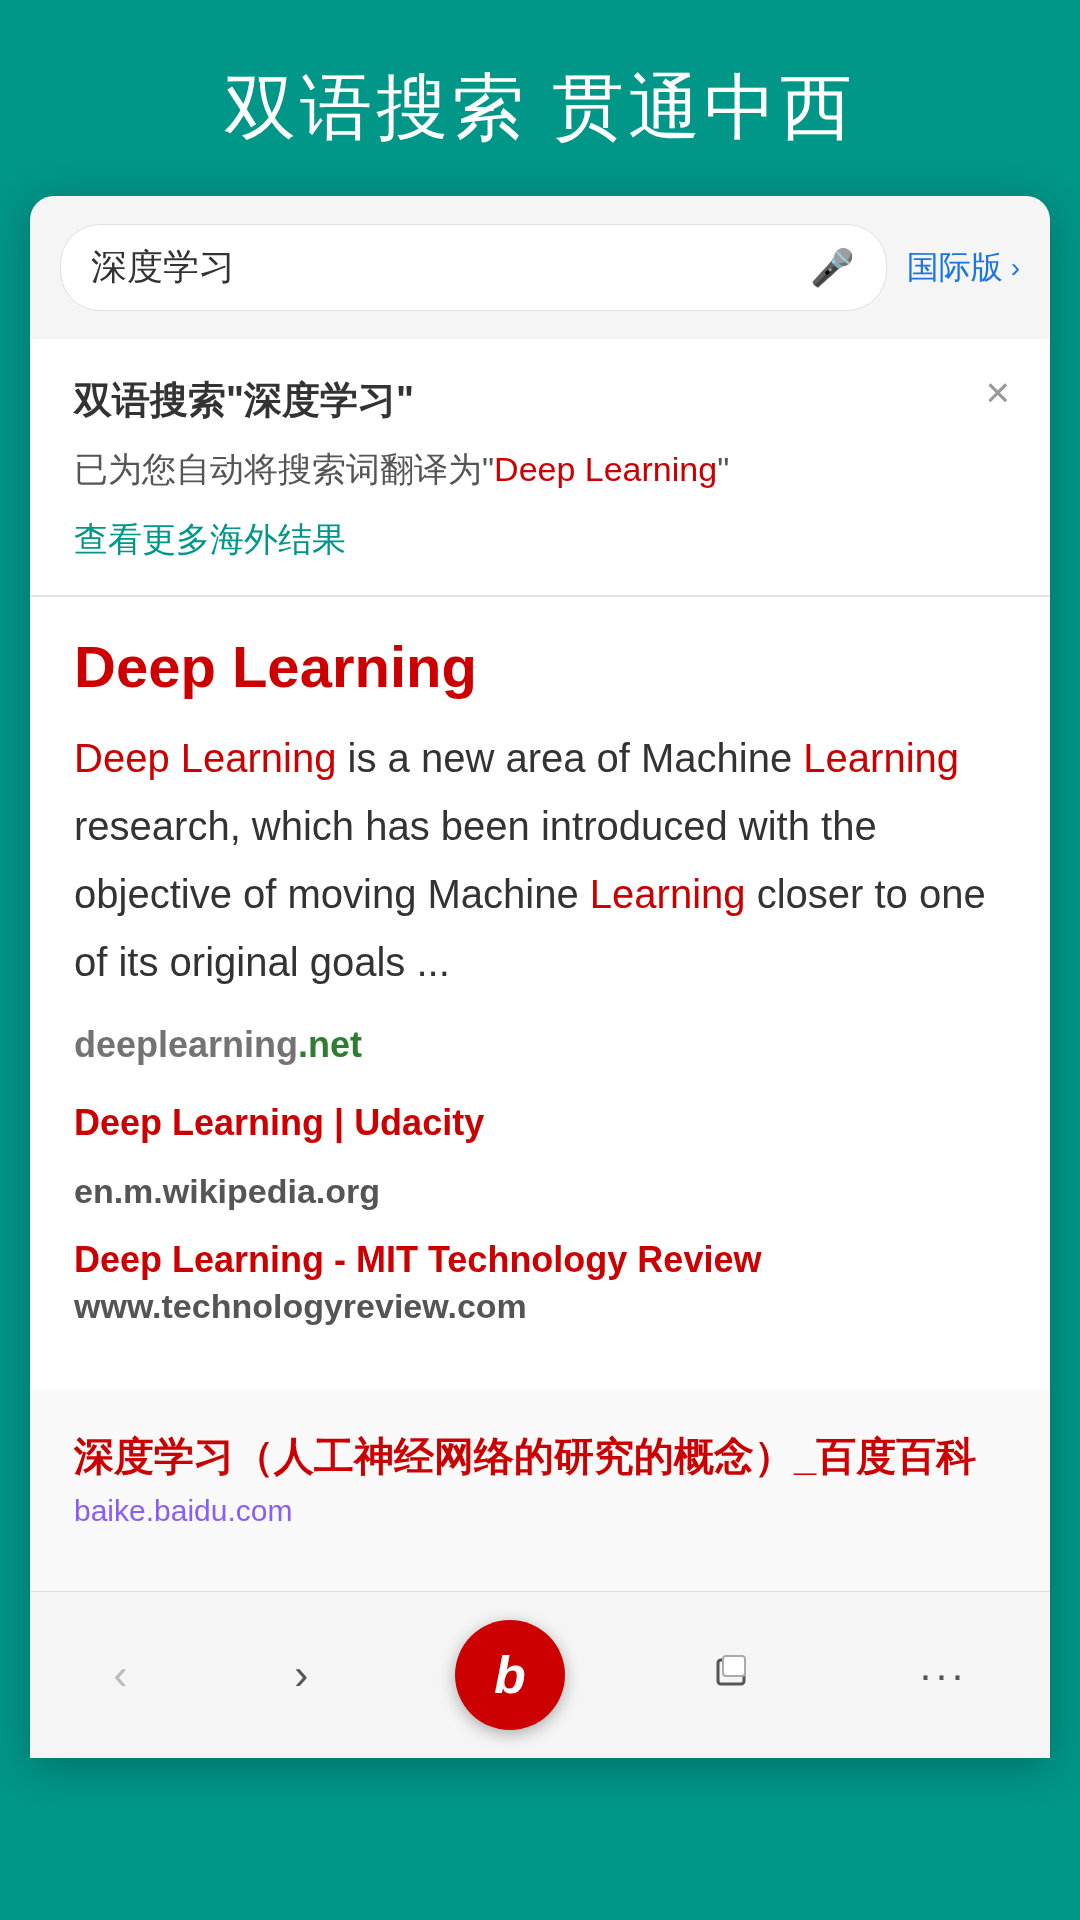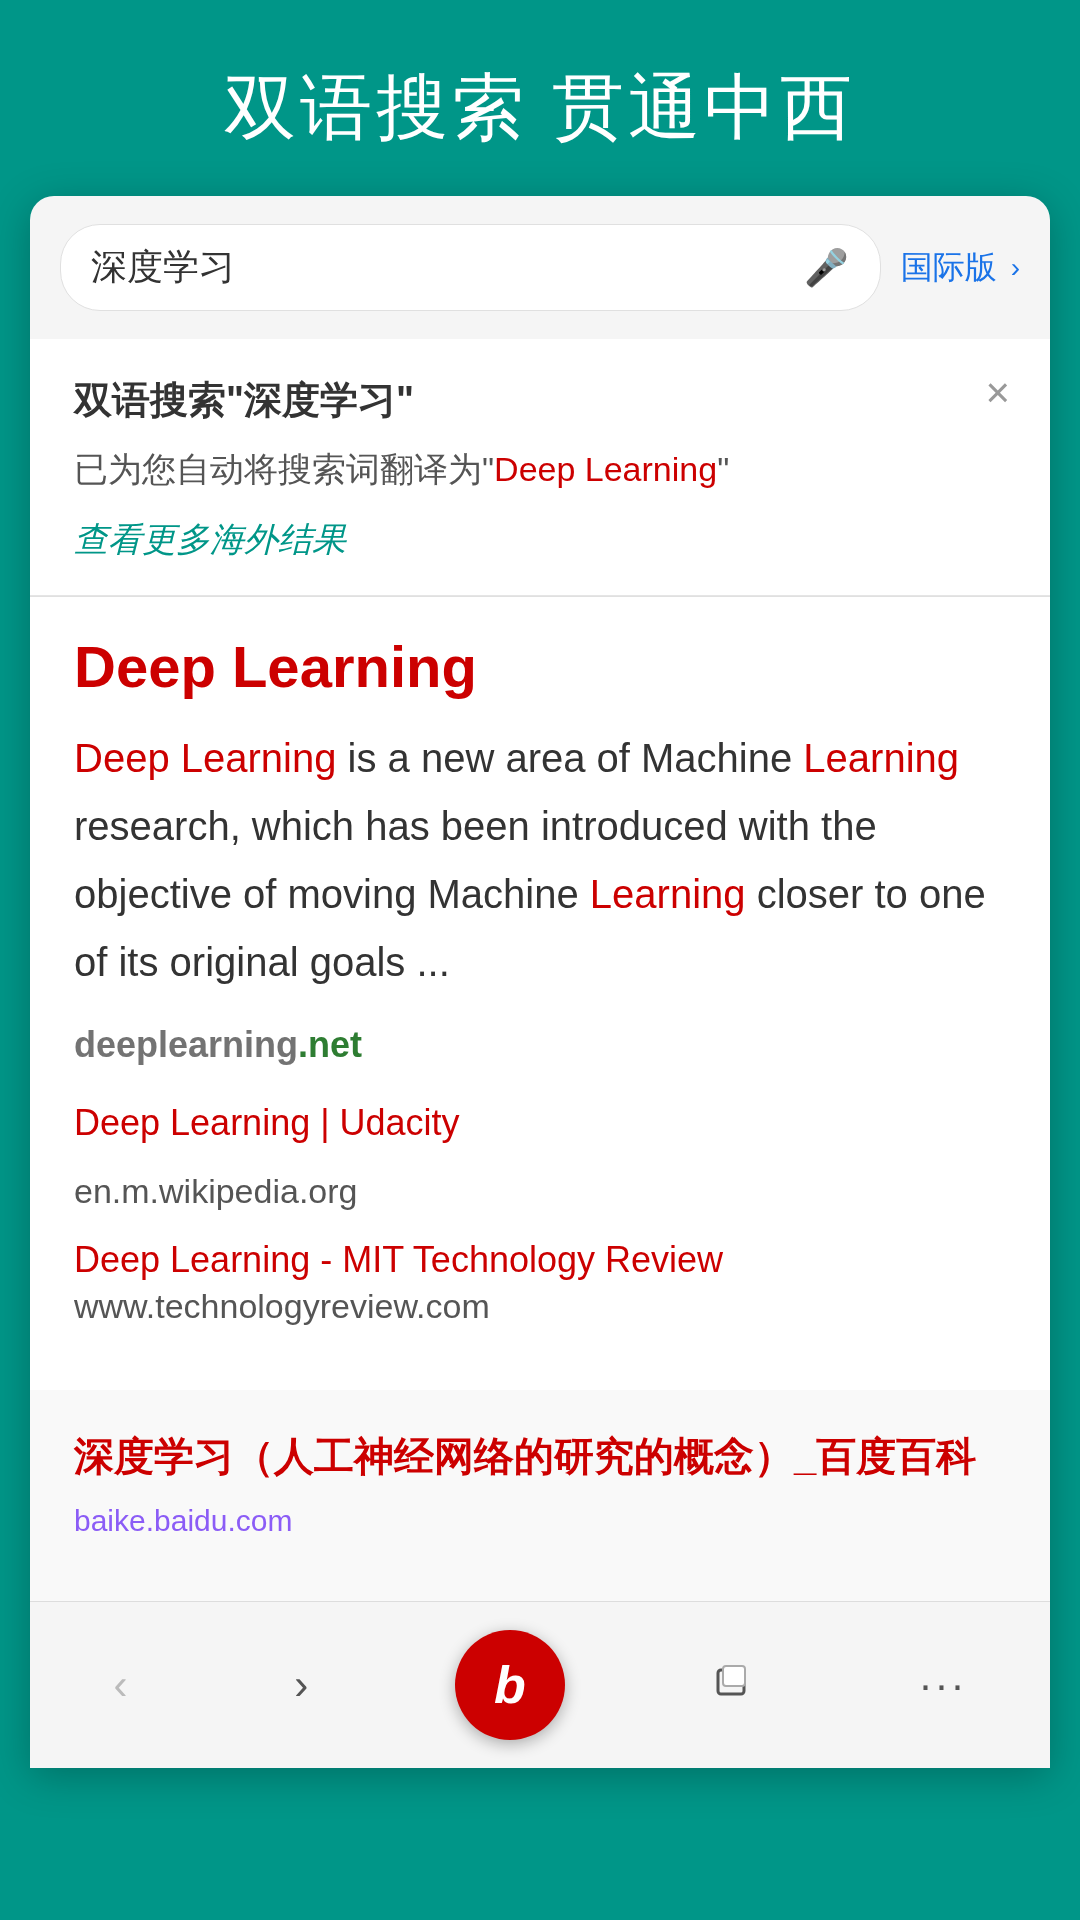--- a/index.html
+++ b/index.html
@@ -49,21 +49,21 @@
       font-size: 36px;
       color: #333;
     }
     .mic-icon {
       font-size: 36px;
       color: #777;
     }
     .lang-switch {
       display: flex;
       align-items: center;
-      gap: 14px;
+      gap: 8px;
       color: #1a73e8;
       font-size: 32px;
       white-space: nowrap;
     }
     .lang-switch-chevron {
       font-size: 28px;
       color: #1a73e8;
     }
 
     
@@ -93,21 +93,20 @@
       margin-bottom: 22px;
       line-height: 1.5;
     }
     .popup-subtitle .highlight {
       color: #c00;
     }
     .popup-link {
       font-size: 34px;
       color: #009688;
       cursor: pointer;
-      font-style: italic;
     }
     .divider {
       height: 1px;
       background: #e0e0e0;
       margin: 0;
     }
 
     
     .search-results {
       background: #ffffff;
@@ -135,41 +134,42 @@
     }
     .result-site-name .green-bold {
       color: #737373;
       font-weight: 700;
     }
     .result-site-name .green-normal {
       color: #2e7d32;
     }
     .result-link-block {
       margin-bottom: 28px;
+      font-weight: bold;
     }
     .result-link-title {
       font-size: 36px;
       color: #c00;
       margin-bottom: 6px;
     }
     .result-link-url {
       font-size: 34px;
       color: #555;
     }
 
     
     .chinese-results {
       background: #f9f9f9;
       padding: 36px 44px;
     }
     .chinese-result-title {
       font-size: 40px;
       color: #c00;
       font-weight: 600;
-      margin-bottom: 18px;
+      margin-bottom: 8px;
       line-height: 1.5;
     }
     .chinese-result-url {
       font-size: 30px;
       color: #8b5cf6;
       margin-bottom: 27px;
     }
     .chinese-result-desc {
       font-size: 34px;
       color: #333;

